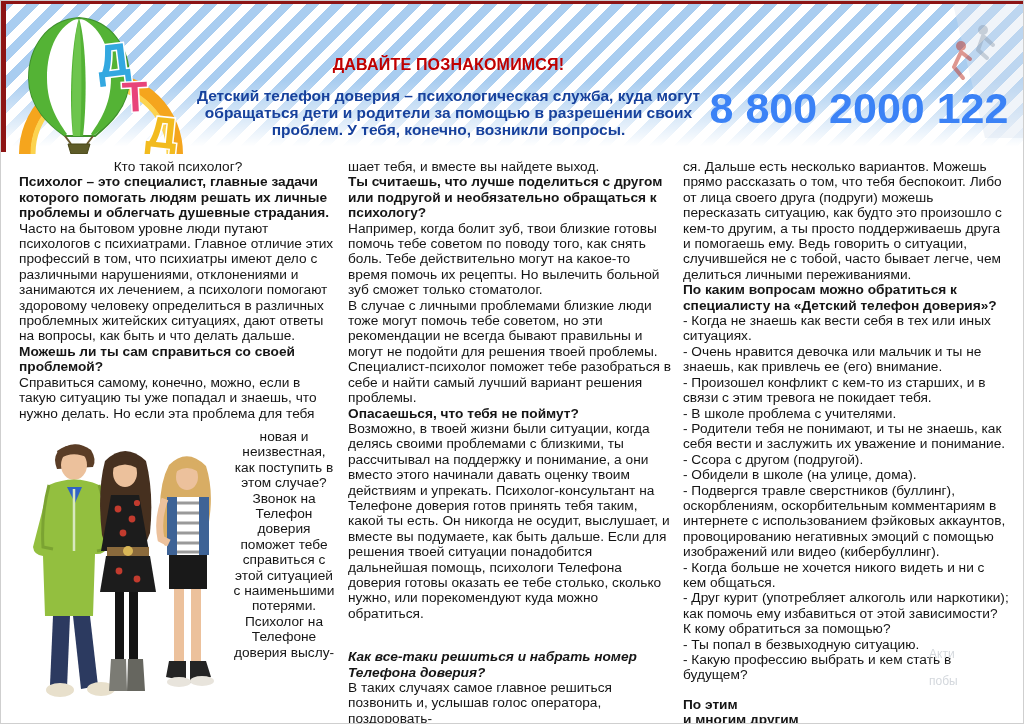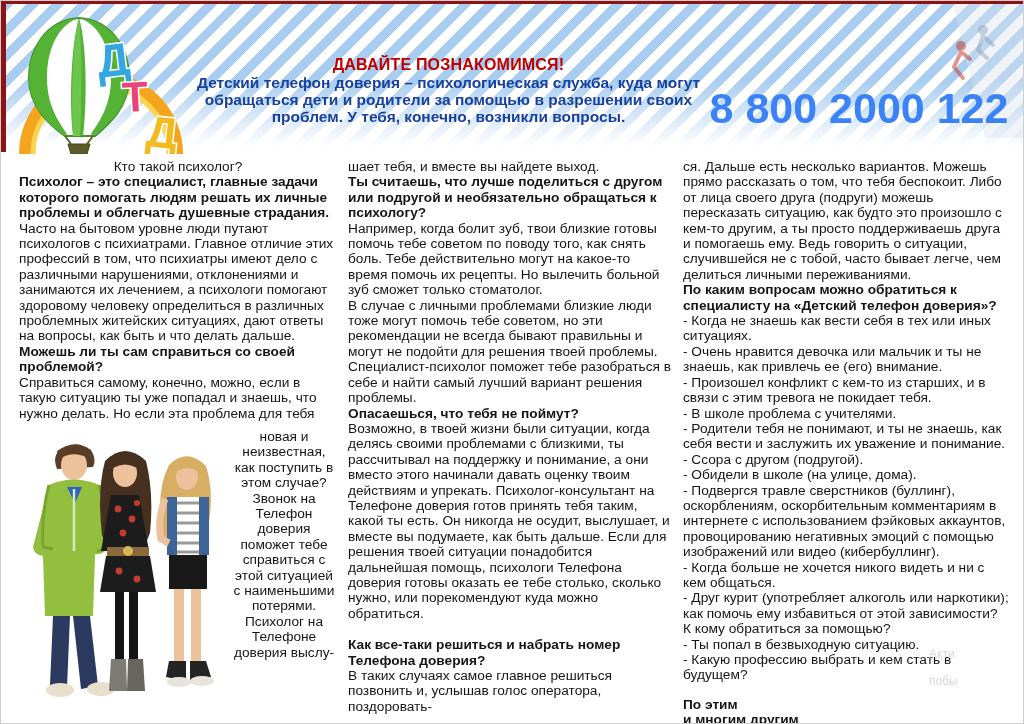--- a/index.html
+++ b/index.html
@@ -14,35 +14,35 @@
   .header { position:absolute; top:0; left:0; width:1024px; height:150px; border-top:3px solid #8d1414; }
   .stripes { position:absolute; inset:0;
     background: repeating-linear-gradient(135deg, #a9cdf0 0 9px, #ffffff 9px 18px); }
   .fade { position:absolute; inset:0;
     background: linear-gradient(to bottom, rgba(255,255,255,0) 52%, #ffffff 97%); }
   .left-accent { position:absolute; left:0; top:0; width:5px; height:148px; background:#8d1414; z-index:6; }
   .logo { position:absolute; left:6px; top:2px; width:192px; height:148px; z-index:5; }
   .logo-letter { font-weight:bold; font-family:"Liberation Sans",sans-serif; paint-order:stroke; stroke:#ffffff; stroke-width:3px; }
   .headline-block { position:absolute; left:185px; top:52px; width:525px; text-align:center; z-index:5; }
   .page-title { color:#c00000; font-weight:bold; font-size:16px; letter-spacing:.2px; }
-  .subtitle { color:#17419c; font-weight:bold; font-size:15.5px; line-height:17px; white-space:pre-line; }
+  .subtitle { margin-top:13px; color:#17419c; font-weight:bold; font-size:15.5px; line-height:17px; white-space:pre-line; }
   .phone { position:absolute; left:698px; top:80px; width:320px; text-align:center;
     color:#3b82f6; font-weight:bold; font-size:43px; letter-spacing:0px; z-index:5; }
   .corner-logo { position:absolute; right:0; top:0; width:114px; height:134px; z-index:4; opacity:.75; }
   
   .columns { position:absolute; top:158px; left:18px; width:992px; display:flex; gap:11px;
     font-size:13.7px; line-height:15.4px; color:#151515; }
   .col { flex:0 0 auto; }
   .col-left   { width:318px; }
   .col-middle { width:324px; }
   .col-right  { width:326px; }
   .col h2 { font-size:13.7px; line-height:15.4px; text-align:center; font-weight:normal; }
   .col p  { text-align:left; }
   .b { font-weight:bold; }
-  .gap-top { margin-top:16px; }
+  .gap-top { margin-top:28px;font-style:italic; }
   .photo-row { display:flex; margin-top:8px; }
   .photo { width:210px; height:268px; flex:0 0 auto; }
   .wrap-text { flex:1; text-align:center; padding-left:2px; }
   .footer-note { margin-top:14px; text-align:center; font-weight:bold; white-space:pre-line; }
   .bullets div { text-align:left; }
   
   .watermark { position:absolute; left:928px; top:640px; color:#d4d8dd; font-size:12px; line-height:27px; z-index:1; }
 </style>
 </head>
 <body>

